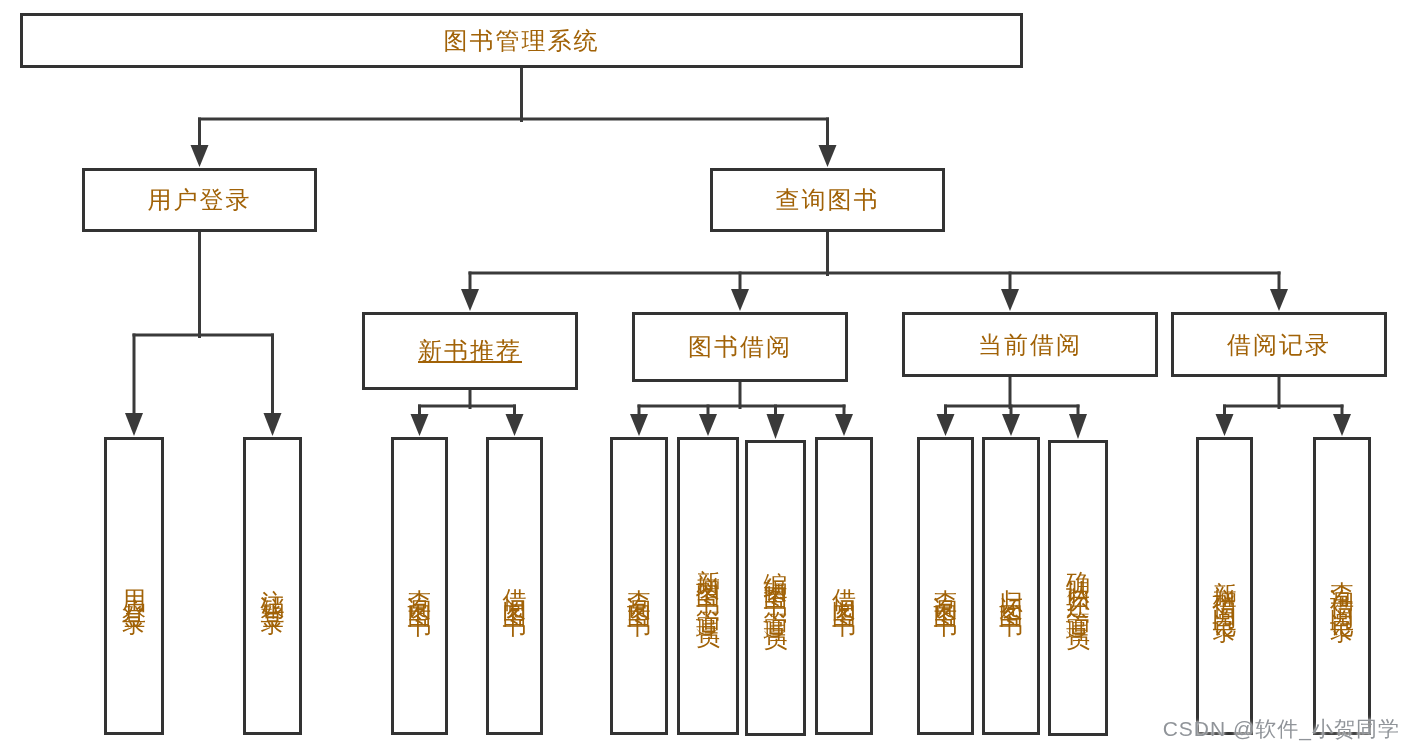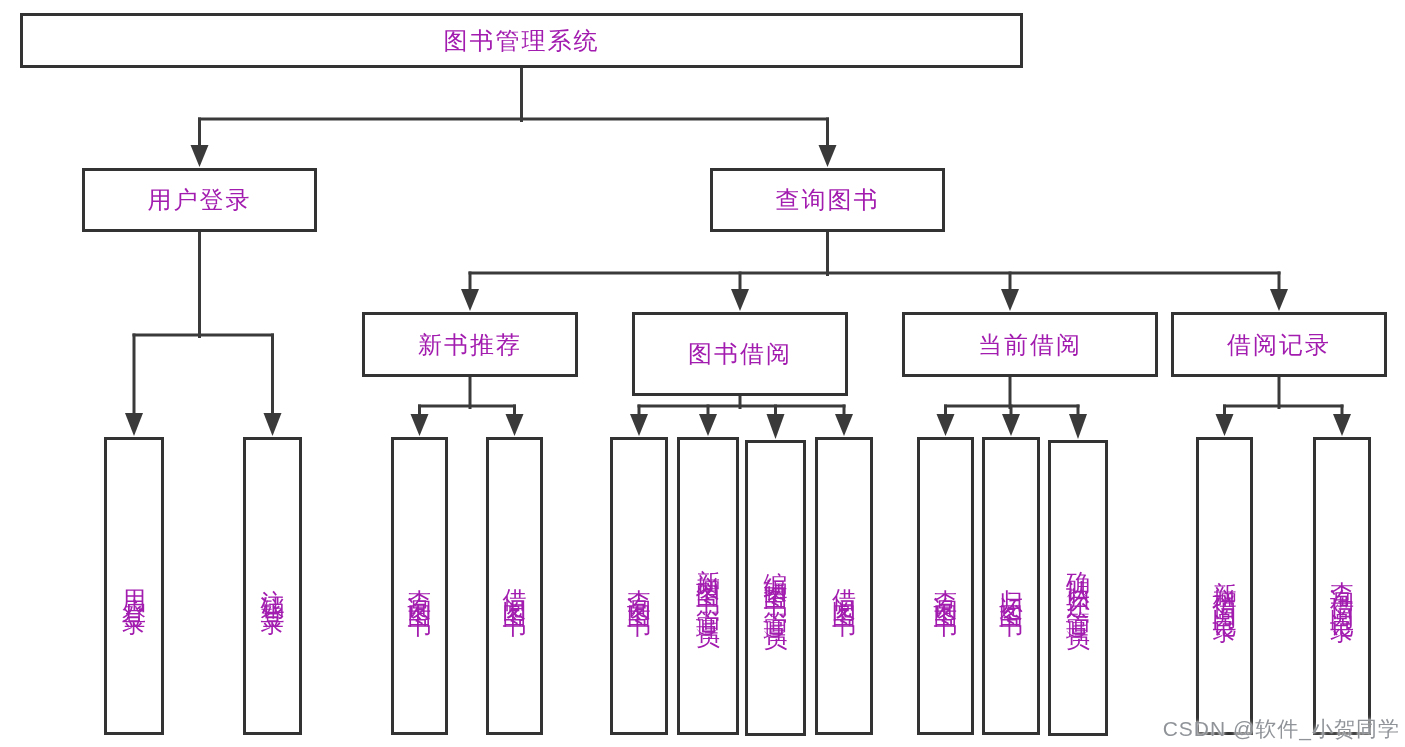--- a/index.html
+++ b/index.html
@@ -7,34 +7,34 @@
     width:1405px;height:747px;position:relative;background:#ffffff;
     font-family:"Liberation Sans","DejaVu Sans",sans-serif;
     overflow:hidden;
   }
   #canvas{position:absolute;inset:0;}
   svg.wires{position:absolute;left:0;top:0;z-index:1;}
   .box{
     position:absolute;z-index:2;background:#ffffff;
     border:3px solid #333333;box-sizing:border-box;
     display:flex;align-items:center;justify-content:center;
-    color:#a21caf;font-size:24px;letter-spacing:2px;
+    color:#a16207;font-size:24px;letter-spacing:2px;
     white-space:nowrap;
   }
   .leaf{
     writing-mode:vertical-rl;text-orientation:mixed;
     letter-spacing:8px;font-size:24px;line-height:1;
     border-width:3px;
   }
   
   #b-root {left:20px;  top:13px;  width:1003px;height:55px;}
   #b-user {left:82px;  top:168px; width:235px; height:64px;}
   #b-mgmt {left:710px; top:168px; width:235px; height:64px;}
-  #b-l3-0 {left:362px; top:312px; width:216px; height:65px;}
-  #b-l3-1 {left:632px; top:312px; width:216px; height:84px;}
+  #b-l3-0 {left:362px; top:312px; width:216px; height:78px;text-decoration:underline;}
+  #b-l3-1 {left:632px; top:312px; width:216px; height:70px;}
   #b-l3-2 {left:902px; top:312px; width:256px; height:65px;}
   #b-l3-3 {left:1171px;top:312px; width:216px; height:65px;}
   
   .leaf{top:437px;height:298px;}
   #lf-u0{left:104px; width:60px;}
   #lf-u1{left:243px; width:59px;}
   #lf-n0{left:391px; width:57px;}
   #lf-n1{left:486px; width:57px;}
   #lf-b0{left:610px; width:58px;}
   #lf-b1{left:677px; width:62px;}

